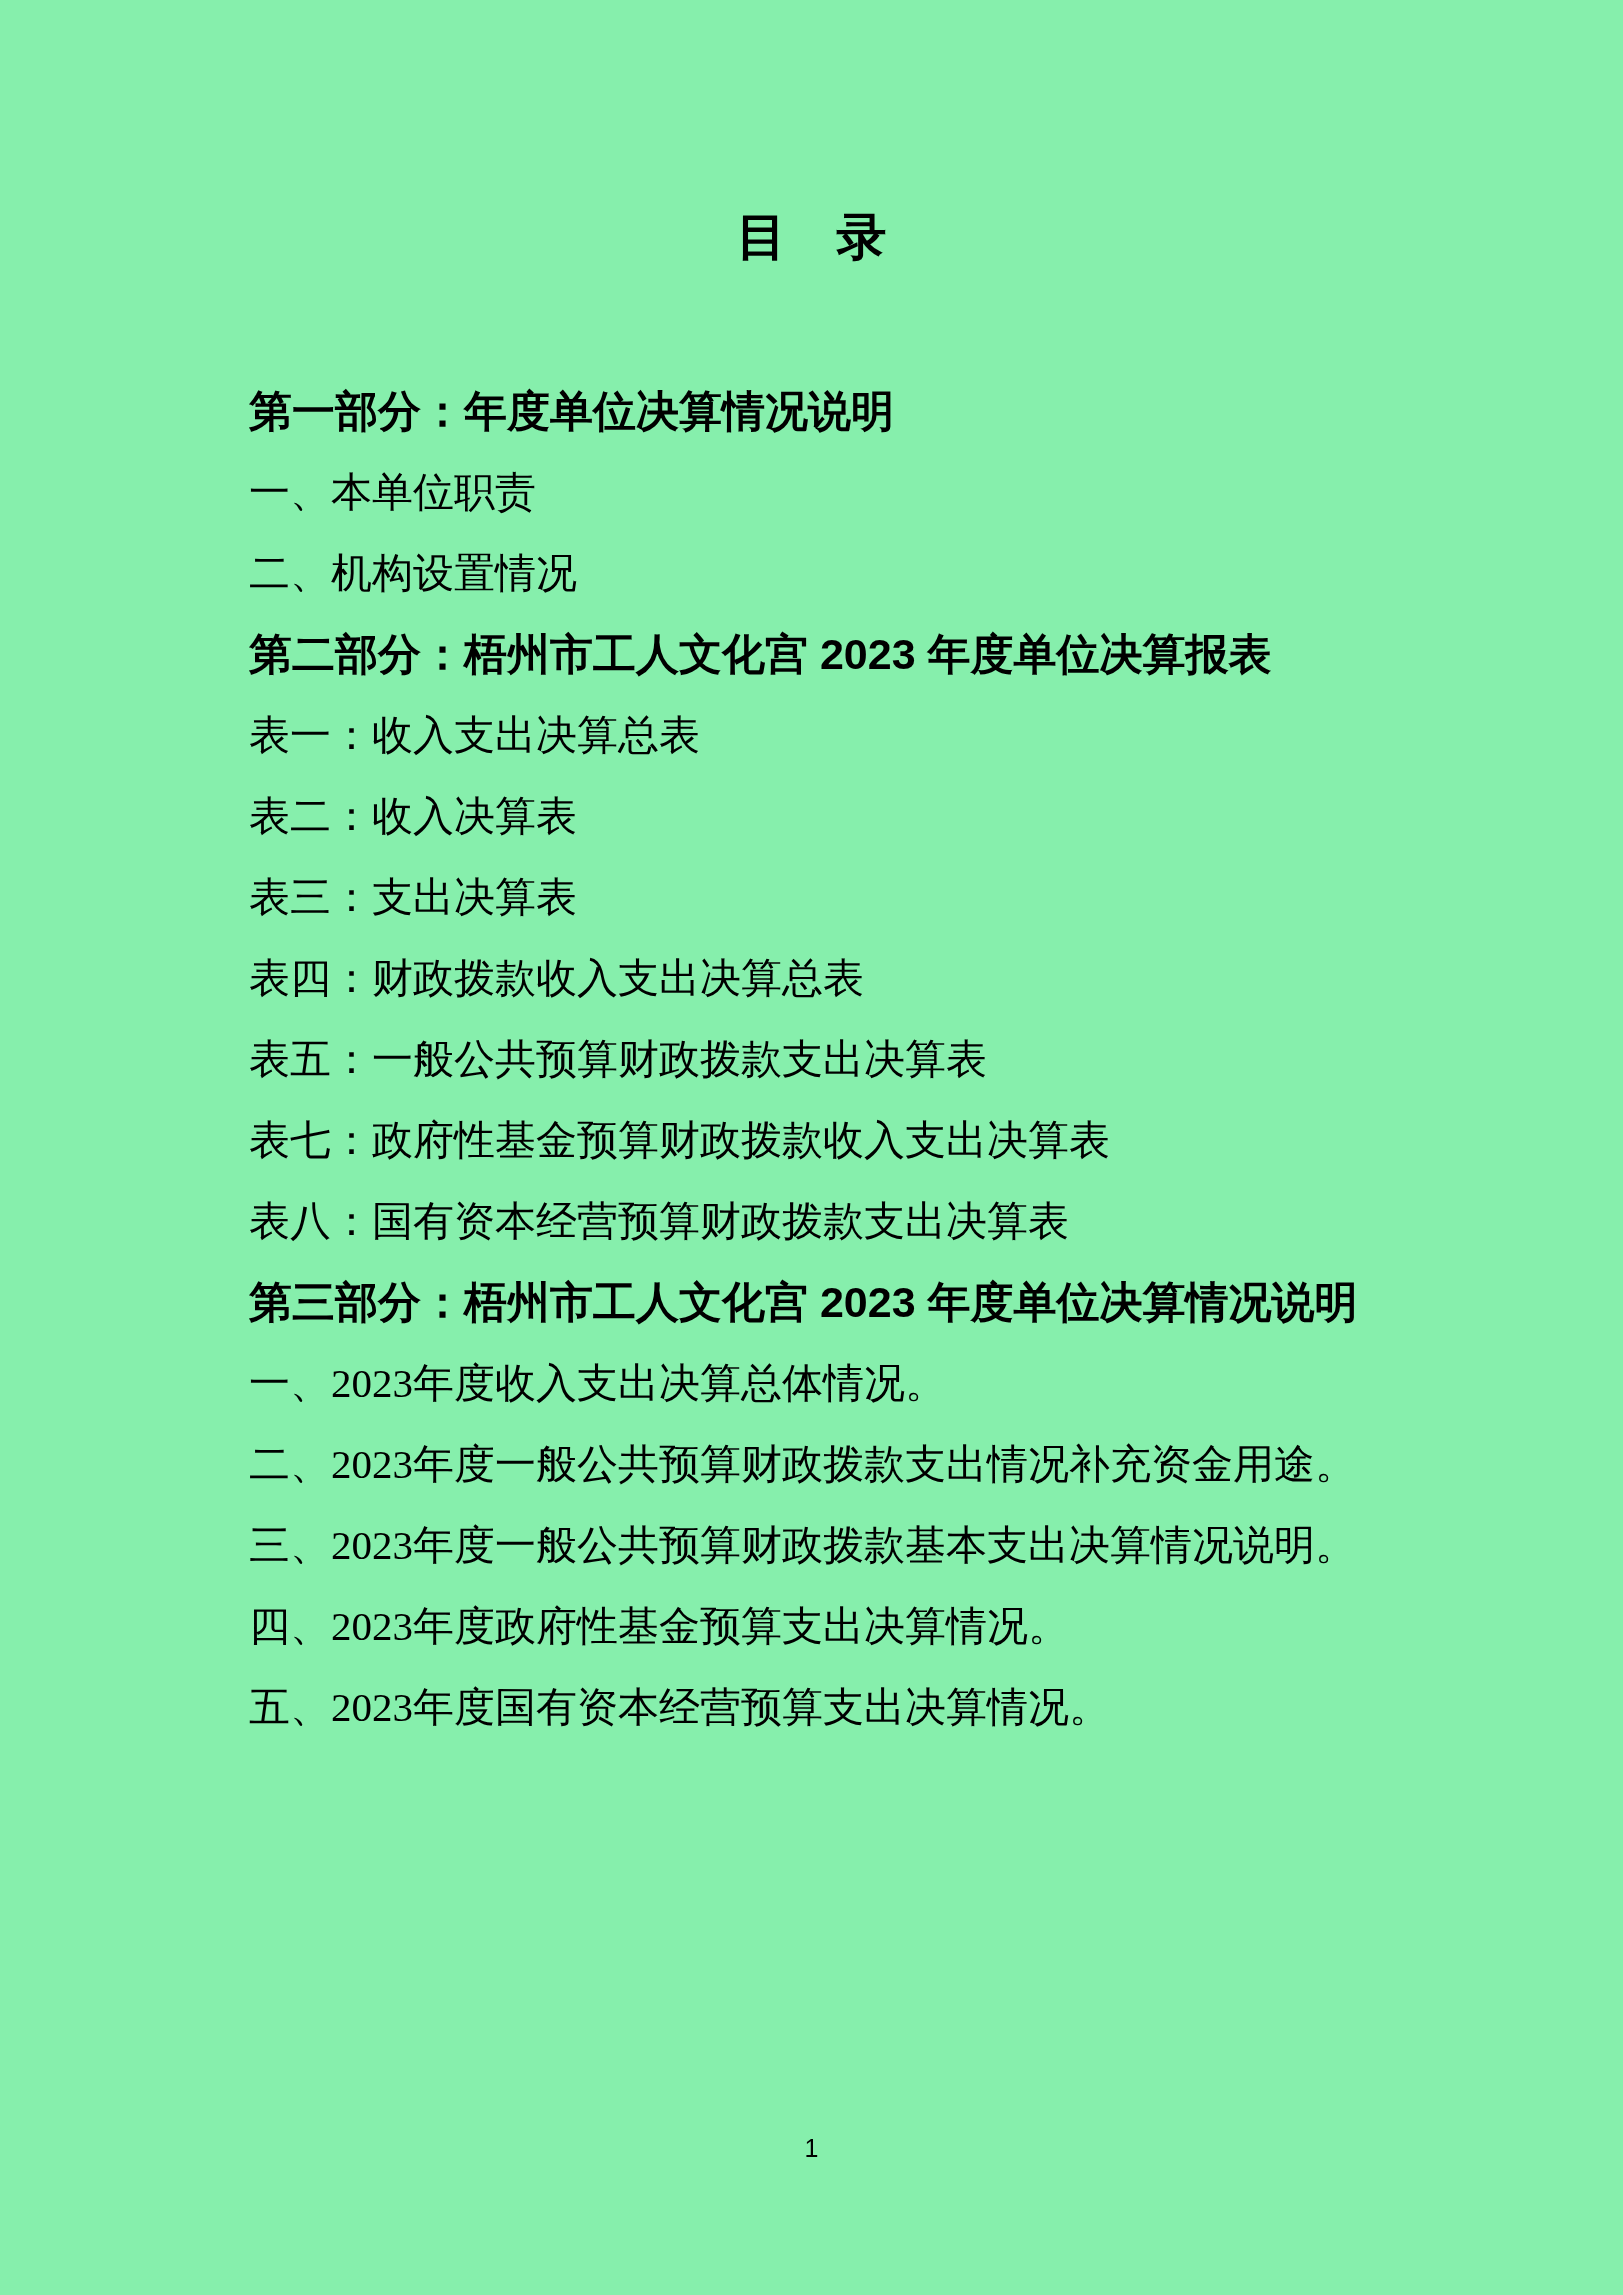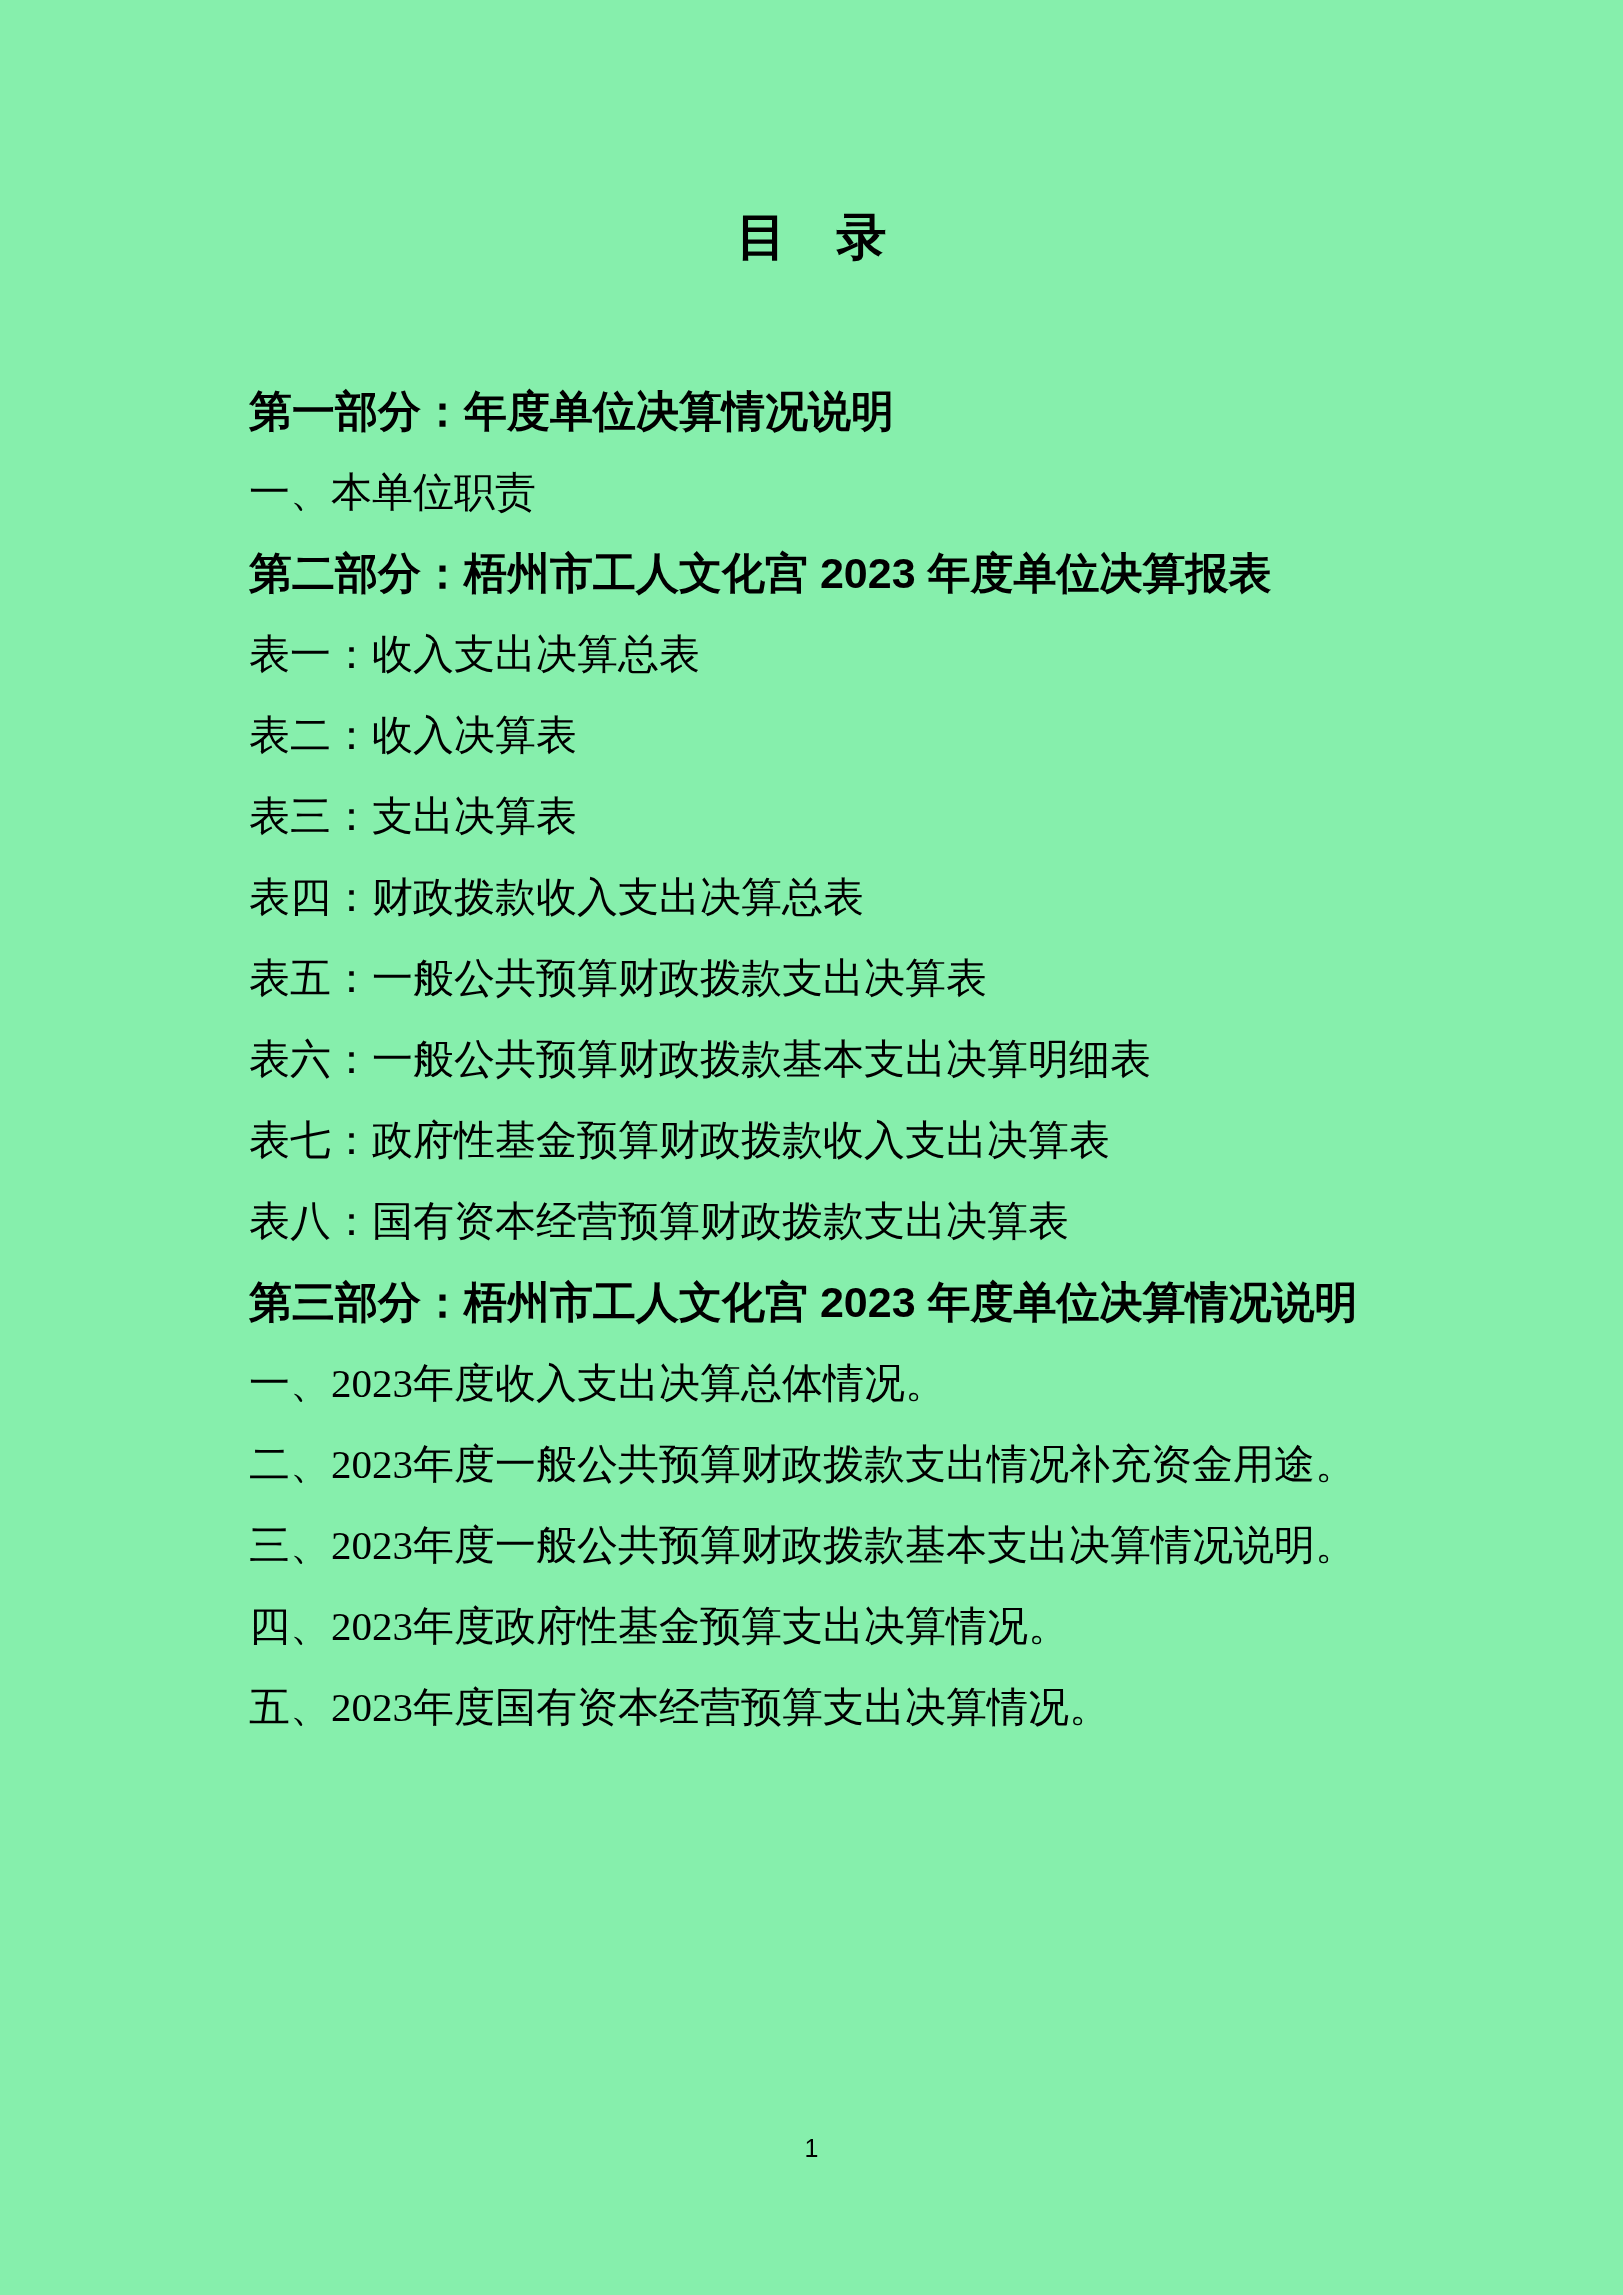--- a/index.html
+++ b/index.html
@@ -66,27 +66,27 @@
 </head>
 <body>
 
 <div class="page">
 
   <div class="doc-title">目　录</div>
 
   <div class="toc">
     <div class="line heading">第一部分：年度单位决算情况说明</div>
     <div class="line body">一、本单位职责</div>
+    <div class="line body">二、机构设置情况</div>
     <div class="line heading">第二部分：梧州市工人文化宫 2023 年度单位决算报表</div>
     <div class="line body">表一：收入支出决算总表</div>
     <div class="line body">表二：收入决算表</div>
     <div class="line body">表三：支出决算表</div>
     <div class="line body">表四：财政拨款收入支出决算总表</div>
     <div class="line body">表五：一般公共预算财政拨款支出决算表</div>
-    <div class="line body">表六：一般公共预算财政拨款基本支出决算明细表</div>
     <div class="line body">表七：政府性基金预算财政拨款收入支出决算表</div>
     <div class="line body">表八：国有资本经营预算财政拨款支出决算表</div>
     <div class="line heading">第三部分：梧州市工人文化宫 2023 年度单位决算情况说明</div>
     <div class="line body">一、2023年度收入支出决算总体情况。</div>
     <div class="line body">二、2023年度一般公共预算财政拨款支出情况补充资金用途。</div>
     <div class="line body">三、2023年度一般公共预算财政拨款基本支出决算情况说明。</div>
     <div class="line body">四、2023年度政府性基金预算支出决算情况。</div>
     <div class="line body">五、2023年度国有资本经营预算支出决算情况。</div>
   </div>
 

